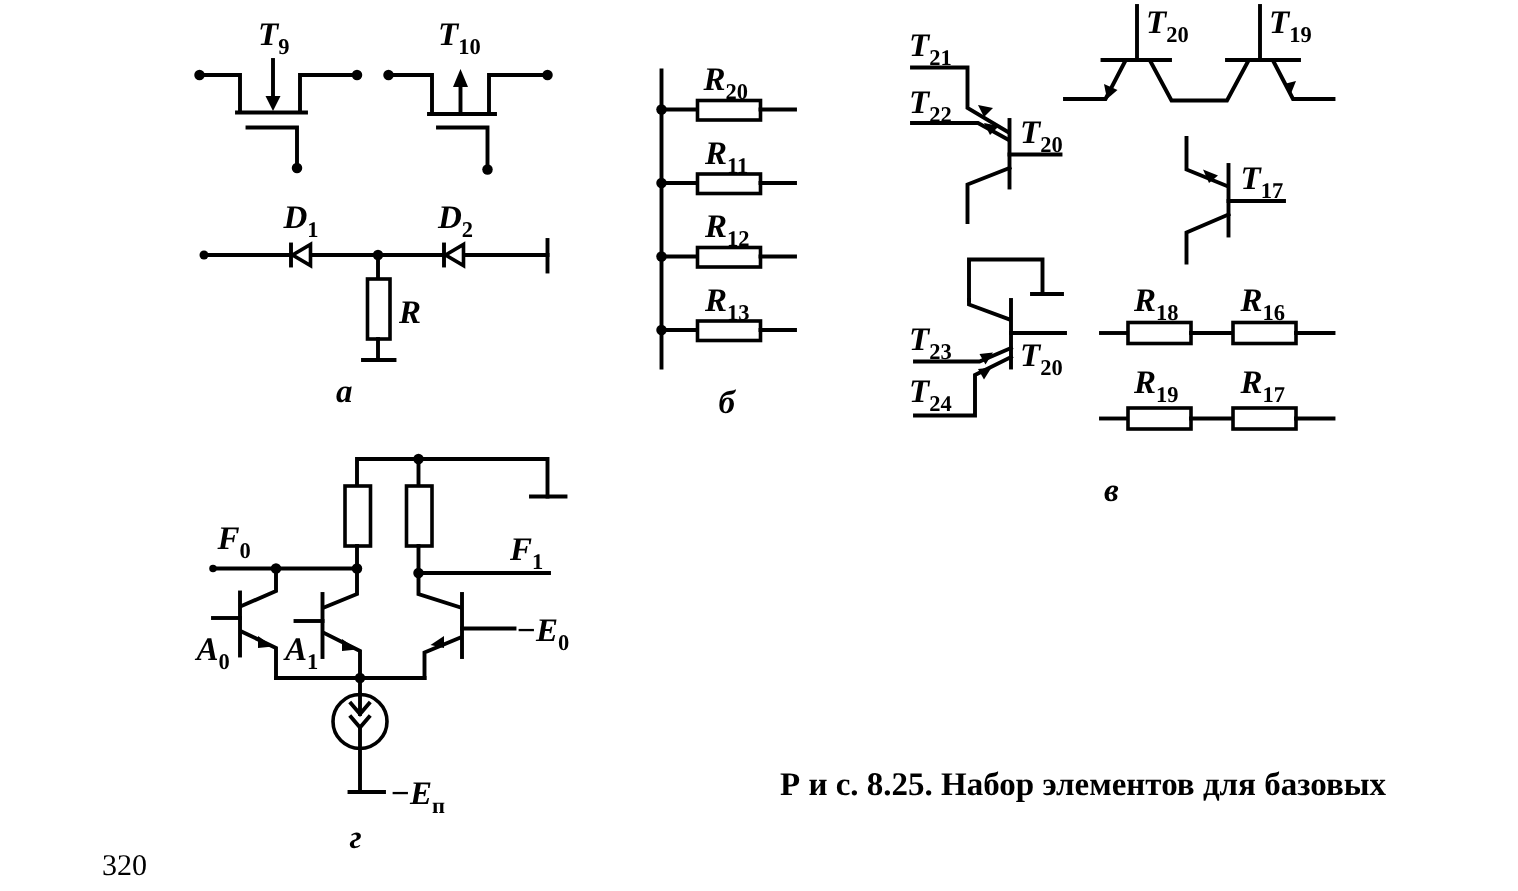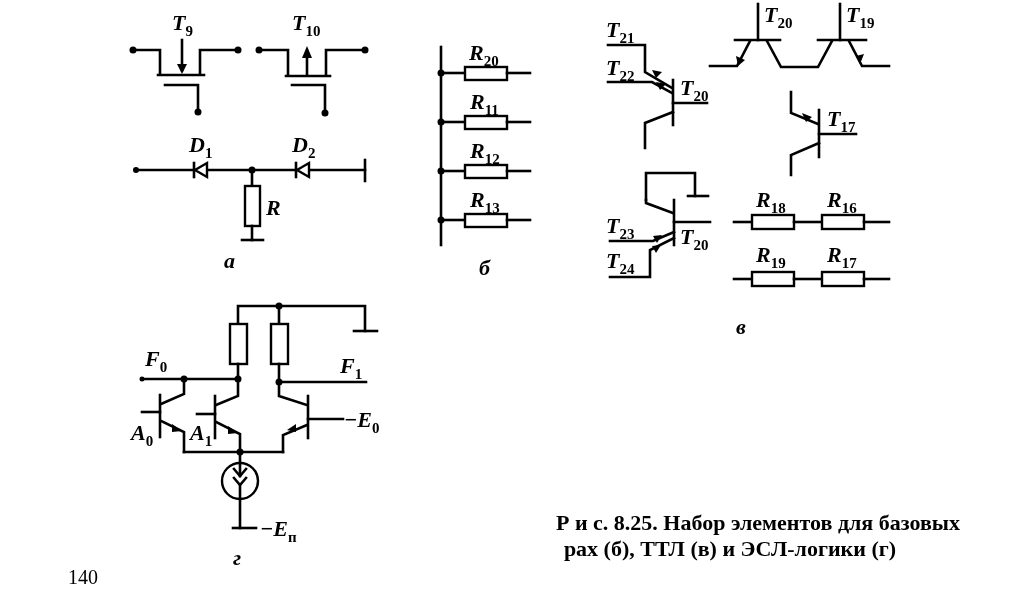--- a/index.html
+++ b/index.html
@@ -5,21 +5,21 @@
   html,body{margin:0;padding:0;background:#fff;}
   body{width:1012px;height:594px;position:relative;overflow:hidden;font-family:"Liberation Serif","DejaVu Serif",serif;color:#000;}
   svg{position:absolute;left:0;top:0;}
   .w{stroke:#000;stroke-width:2.6;fill:none;stroke-linecap:square;}
   .r{stroke:#000;stroke-width:2.4;fill:#fff;}
   .dot{fill:#000;}
   .lbl{font-family:"Liberation Serif","DejaVu Serif",serif;font-style:italic;font-weight:bold;font-size:22px;fill:#000;}
   .sub{font-size:15px;font-style:normal;font-weight:bold;}
   .cap{position:absolute;left:500px;top:510px;width:460px;font-family:"Liberation Serif","DejaVu Serif",serif;font-size:22px;font-weight:bold;line-height:26px;text-align:center;}
   .cap div{white-space:nowrap;}
-  .cap .l1{text-align:right;margin-left:20px;}
+  .cap .l1{text-align:left;margin-left:20px;}
   .page{position:absolute;left:68px;top:566px;font-size:20px;font-family:"Liberation Serif","DejaVu Serif",serif;}
 </style>
 </head>
 <body>
 
 <svg width="1012" height="594">
 
   <g>
 
     <g>
@@ -240,16 +240,15 @@
     <text class="lbl" x="131" y="440"><tspan>A</tspan><tspan class="sub" dy="6">0</tspan></text>
     <text class="lbl" x="190" y="440"><tspan>A</tspan><tspan class="sub" dy="6">1</tspan></text>
     <text class="lbl" x="344" y="427"><tspan>−E</tspan><tspan class="sub" dy="6">0</tspan></text>
     <text class="lbl" x="260" y="536"><tspan>−E</tspan><tspan class="sub" dy="6">п</tspan></text>
     <text class="lbl" x="233" y="565">г</text>
   </g>
 </svg>
 
 <div class="cap">
   <div class="l1">Р и с.  8.25. Набор элементов для базовых</div>
-  <div>рах (б), ТТЛ (в) и ЭСЛ-логики (г)</div>
 </div>
 
-<div class="page">140</div>
+<div class="page">320</div>
 
 </body></html>

